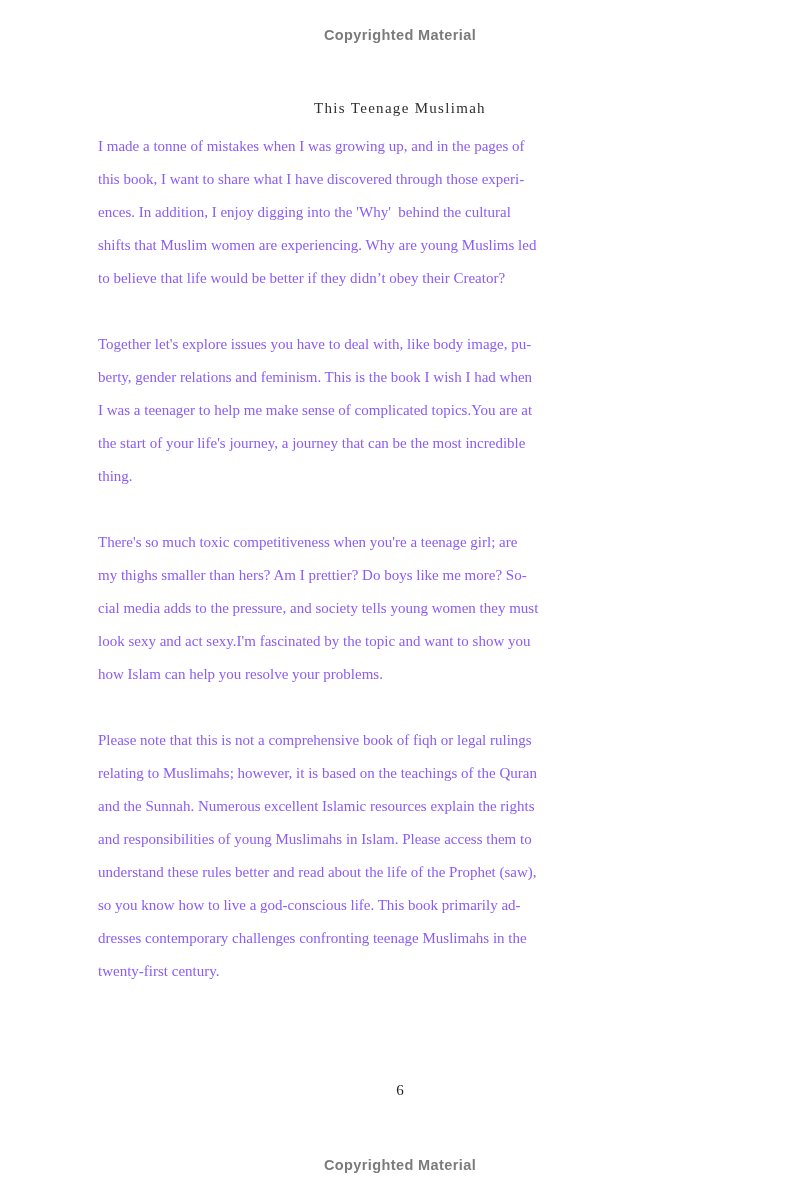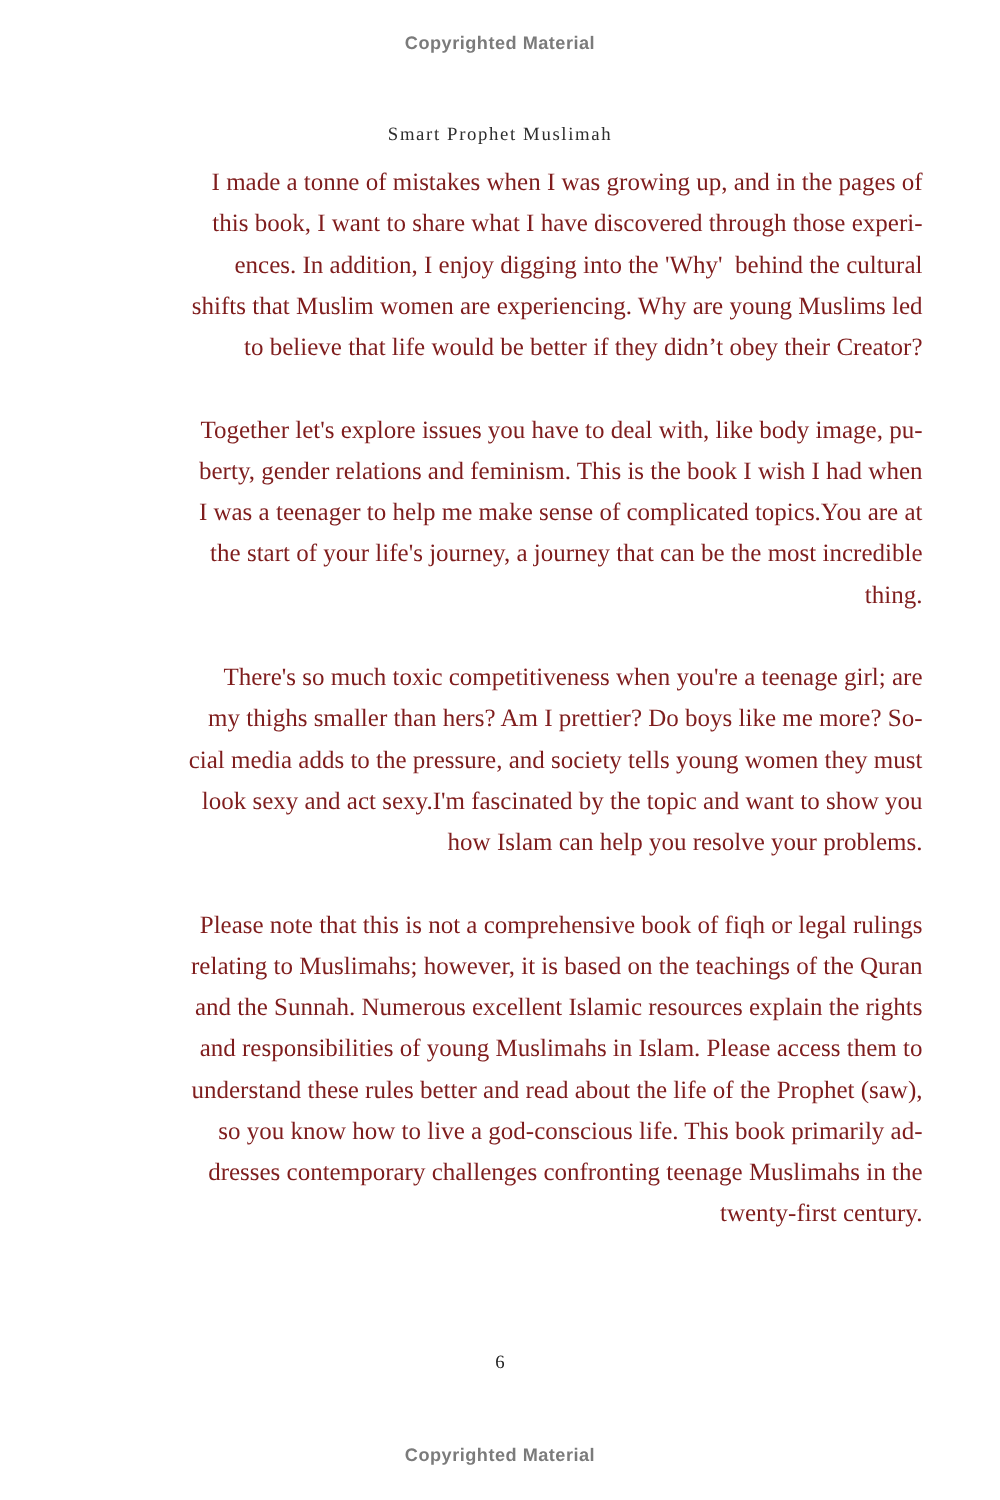--- a/index.html
+++ b/index.html
@@ -36,24 +36,24 @@
     font-size: 15px;
     letter-spacing: 1.3px;
     color: #2e2e2e;
   }
   .body-text {
     position: absolute;
     top: 130px;
     left: 98px;
     width: 640px;
     font-family: "Liberation Serif", serif;
-    font-size: 20px;
+    font-size: 15px;
     line-height: 33px;
-    color: #7f1d1d;
-    text-align: right;
+    color: #8b5cf6;
+    text-align: left;
   }
   .body-text p {
     white-space: pre-wrap;
     margin-bottom: 33px;
   }
   .page-number {
     position: absolute;
     top: 1082px;
     left: 0;
     width: 100%;
@@ -63,21 +63,21 @@
     color: #222222;
   }
 </style>
 </head>
 <body>
 
 <div class="page">
 
   <div class="copyright-banner copyright-top">Copyrighted Material</div>
 
-  <div class="running-head">Smart Prophet Muslimah</div>
+  <div class="running-head">This Teenage Muslimah</div>
 
   <div class="body-text">
     <p>I made a tonne of mistakes when I was growing up, and in the pages of
 this book, I want to share what I have discovered through those experi-
 ences. In addition, I enjoy digging into the 'Why'  behind the cultural
 shifts that Muslim women are experiencing. Why are young Muslims led
 to believe that life would be better if they didn’t obey their Creator?</p>
     <p>Together let's explore issues you have to deal with, like body image, pu-
 berty, gender relations and feminism. This is the book I wish I had when
 I was a teenager to help me make sense of complicated topics.You are at

